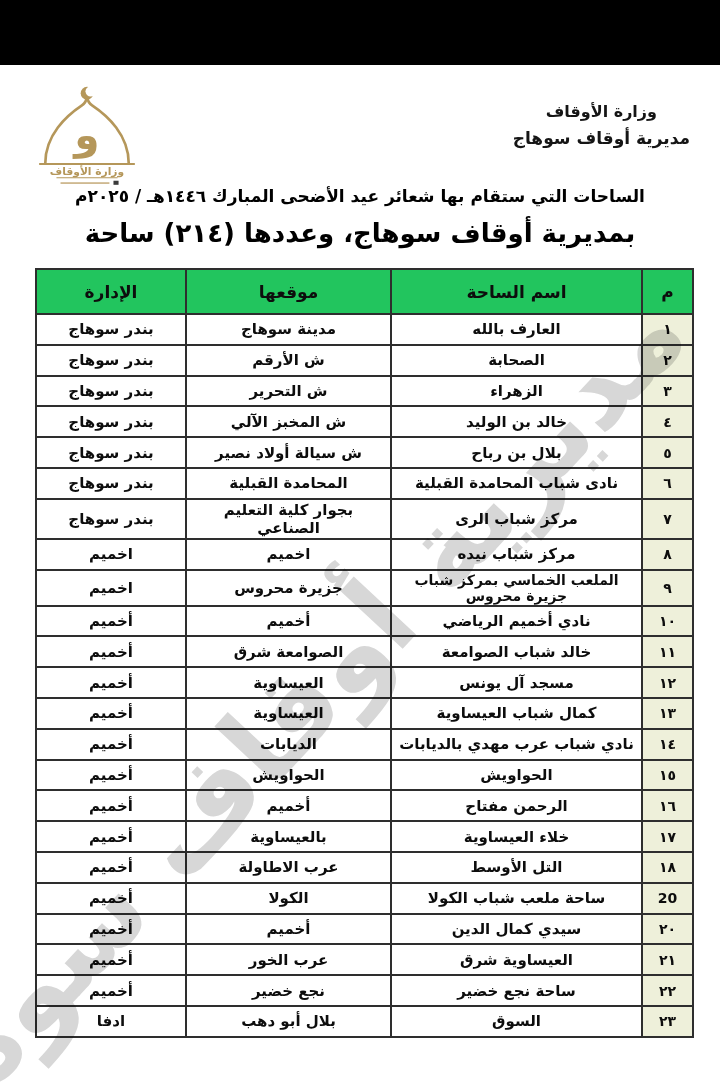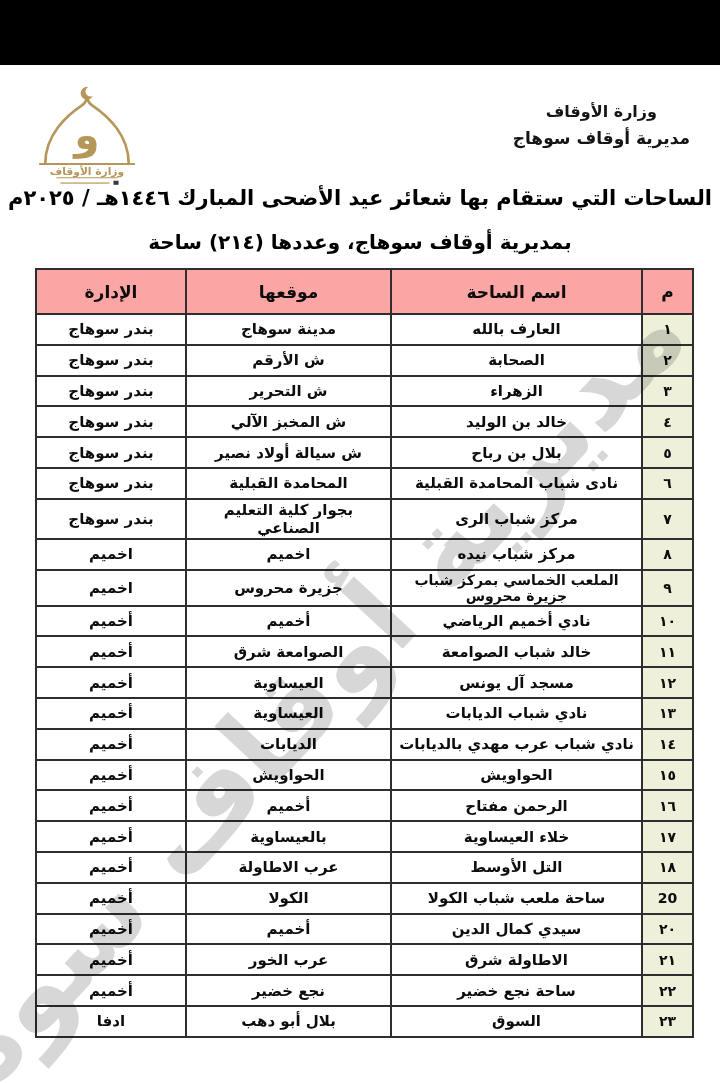--- a/index.html
+++ b/index.html
@@ -12,31 +12,31 @@
   .ministry-block{
     position:absolute;top:102px;right:30px;text-align:center;direction:rtl;
     font-weight:bold;color:#151515;
   }
   .ministry-block .line1{font-size:16px;margin-bottom:7px;}
   .ministry-block .line2{font-size:17px;}
   .title-block{
     position:absolute;top:186px;left:0;width:720px;text-align:center;direction:rtl;
     font-weight:bold;color:#000;
   }
-  .title-block .t1{font-size:21px;margin-bottom:20px;letter-spacing:0px;}
-  .title-block .t2{font-size:20px;}
+  .title-block .t1{font-size:17px;margin-bottom:12px;letter-spacing:0px;}
+  .title-block .t2{font-size:26px;}
   table.grounds{
     position:absolute;left:35px;top:268px;width:657px;
     border-collapse:collapse;direction:rtl;table-layout:fixed;z-index:2;
   }
   table.grounds th,table.grounds td{
     border:2px solid #2e2e2e;text-align:center;vertical-align:middle;
     font-weight:bold;color:#0d0d0d;padding:1px 5px;overflow:hidden;
   }
-  table.grounds th{height:41px;font-size:17px;background:#fca5a5;}
+  table.grounds th{height:41px;font-size:17px;background:#22c55e;}
   table.grounds td{height:26.8px;font-size:15px;background:#ffffff;}
   table.grounds td.c-no{background:#eef0da;font-size:14px;}
   table.grounds td.small{font-size:14px;}
   .watermark{
     position:absolute;left:-90px;top:565px;width:900px;height:160px;
     text-align:center;direction:rtl;font-weight:bold;
     font-size:112px;line-height:150px;letter-spacing:4px;
     color:#bcbcbc;transform:rotate(-47deg);
     mix-blend-mode:multiply;opacity:0.6;z-index:5;pointer-events:none;
     white-space:nowrap;
@@ -156,21 +156,21 @@
         <td class="c-admin">أخميم</td>
       </tr>
       <tr>
         <td class="c-no">١٢</td>
         <td class="c-name">مسجد آل يونس</td>
         <td class="c-location">العيساوية</td>
         <td class="c-admin">أخميم</td>
       </tr>
       <tr>
         <td class="c-no">١٣</td>
-        <td class="c-name">نادي شباب الديابات</td>
+        <td class="c-name">كمال شباب العيساوية</td>
         <td class="c-location">العيساوية</td>
         <td class="c-admin">أخميم</td>
       </tr>
       <tr>
         <td class="c-no">١٤</td>
         <td class="c-name">نادي شباب عرب مهدي بالديابات</td>
         <td class="c-location">الديابات</td>
         <td class="c-admin">أخميم</td>
       </tr>
       <tr>
@@ -204,21 +204,21 @@
         <td class="c-admin">أخميم</td>
       </tr>
       <tr>
         <td class="c-no">٢٠</td>
         <td class="c-name">سيدي كمال الدين</td>
         <td class="c-location">أخميم</td>
         <td class="c-admin">أخميم</td>
       </tr>
       <tr>
         <td class="c-no">٢١</td>
-        <td class="c-name">الاطاولة شرق</td>
+        <td class="c-name">العيساوية شرق</td>
         <td class="c-location">عرب الخور</td>
         <td class="c-admin">أخميم</td>
       </tr>
       <tr>
         <td class="c-no">٢٢</td>
         <td class="c-name">ساحة نجع خضير</td>
         <td class="c-location">نجع خضير</td>
         <td class="c-admin">أخميم</td>
       </tr>
       <tr>

